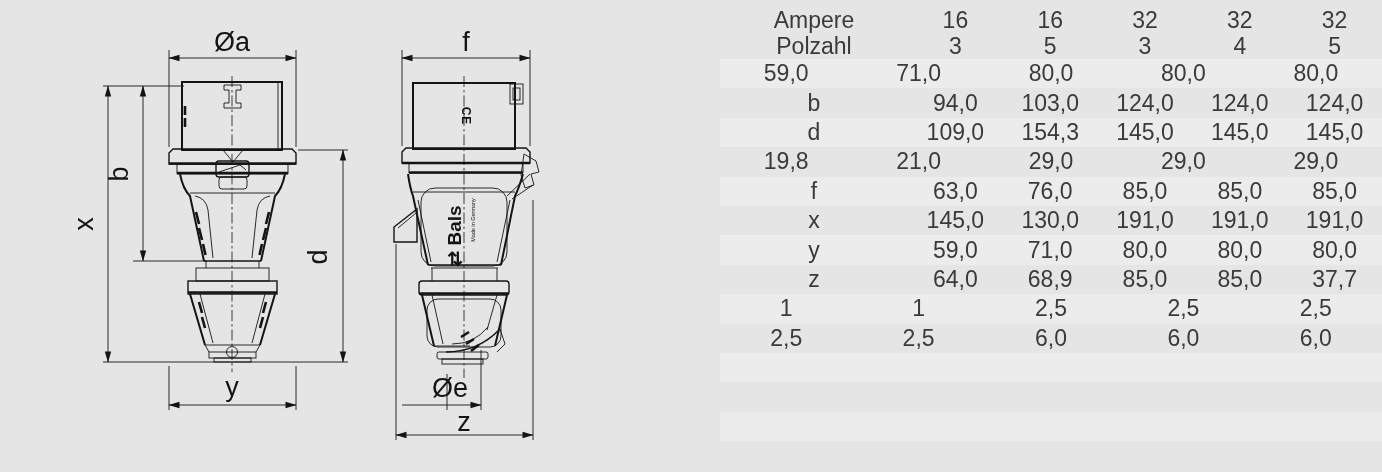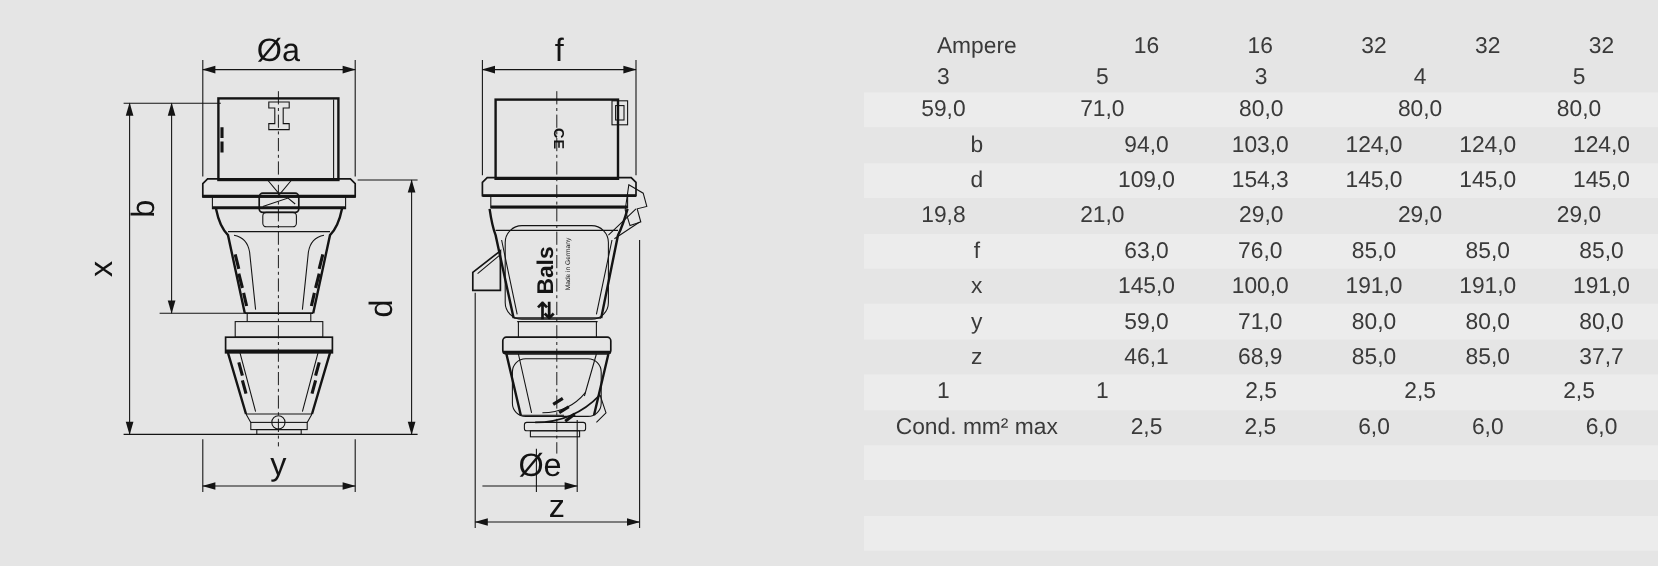--- a/index.html
+++ b/index.html
@@ -15,22 +15,22 @@
   .th{fill:none;stroke:#141414;stroke-width:2.4}
   .cl{fill:none;stroke:#141414;stroke-width:0.8;stroke-dasharray:11 3 2.5 3}
   .dim{fill:none;stroke:#141414;stroke-width:0.9}
   .dash{fill:none;stroke:#141414;stroke-width:2.6}
   text.dimlbl{font-family:"Liberation Sans",sans-serif;font-size:27px;fill:#141414}
   text.brand{font-family:"Liberation Sans",sans-serif;font-weight:bold;font-size:19px;fill:#141414}
   text.brand-sub{font-family:"Liberation Sans",sans-serif;font-size:5.5px;fill:#141414}
   text.ce{font-family:"Liberation Sans",sans-serif;font-weight:bold;font-size:12px;fill:#141414;letter-spacing:1px}
 
   
-  #dim-table{position:absolute;left:720px;top:0;width:662px;padding-top:25px;
-             color:#3a3a3a;font-size:19px;line-height:1}
+  #dim-table{position:absolute;left:720px;top:0;width:662px;padding-top:7px;
+             color:#3a3a3a;font-size:23px;line-height:1}
   .trow{display:flex;align-items:center;height:29.4px}
   .trow.header-row{height:26px}
   .trow.shaded{background:#ececec}
   .tcell{text-align:center;white-space:nowrap}
   .tcell.label{width:188px}
   .tcell.val{flex:1}
 </style>
 </head>
 <body>
 
@@ -165,20 +165,21 @@
   <div id="dim-table">
       <div class="trow header-row">
         <div class="tcell label">Ampere</div>
         <div class="tcell val">16</div>
         <div class="tcell val">16</div>
         <div class="tcell val">32</div>
         <div class="tcell val">32</div>
         <div class="tcell val">32</div>
       </div>
       <div class="trow header-row">
+        <div class="tcell label">Polzahl</div>
         <div class="tcell val">3</div>
         <div class="tcell val">5</div>
         <div class="tcell val">3</div>
         <div class="tcell val">4</div>
         <div class="tcell val">5</div>
       </div>
       <div class="trow data-row shaded">
         <div class="tcell val">59,0</div>
         <div class="tcell val">71,0</div>
         <div class="tcell val">80,0</div>
@@ -212,50 +213,49 @@
         <div class="tcell label">f</div>
         <div class="tcell val">63,0</div>
         <div class="tcell val">76,0</div>
         <div class="tcell val">85,0</div>
         <div class="tcell val">85,0</div>
         <div class="tcell val">85,0</div>
       </div>
       <div class="trow data-row">
         <div class="tcell label">x</div>
         <div class="tcell val">145,0</div>
-        <div class="tcell val">100,0</div>
+        <div class="tcell val">130,0</div>
         <div class="tcell val">191,0</div>
         <div class="tcell val">191,0</div>
         <div class="tcell val">191,0</div>
       </div>
       <div class="trow data-row shaded">
         <div class="tcell label">y</div>
         <div class="tcell val">59,0</div>
         <div class="tcell val">71,0</div>
         <div class="tcell val">80,0</div>
         <div class="tcell val">80,0</div>
         <div class="tcell val">80,0</div>
       </div>
       <div class="trow data-row">
         <div class="tcell label">z</div>
-        <div class="tcell val">46,1</div>
+        <div class="tcell val">64,0</div>
         <div class="tcell val">68,9</div>
         <div class="tcell val">85,0</div>
         <div class="tcell val">85,0</div>
         <div class="tcell val">37,7</div>
       </div>
       <div class="trow data-row shaded">
         <div class="tcell val">1</div>
         <div class="tcell val">1</div>
         <div class="tcell val">2,5</div>
         <div class="tcell val">2,5</div>
         <div class="tcell val">2,5</div>
       </div>
       <div class="trow data-row">
-        <div class="tcell label">Cond. mm² max</div>
         <div class="tcell val">2,5</div>
         <div class="tcell val">2,5</div>
         <div class="tcell val">6,0</div>
         <div class="tcell val">6,0</div>
         <div class="tcell val">6,0</div>
       </div>
       <div class="trow data-row shaded">
         <div class="tcell label"></div>
         <div class="tcell val"></div>
         <div class="tcell val"></div>

